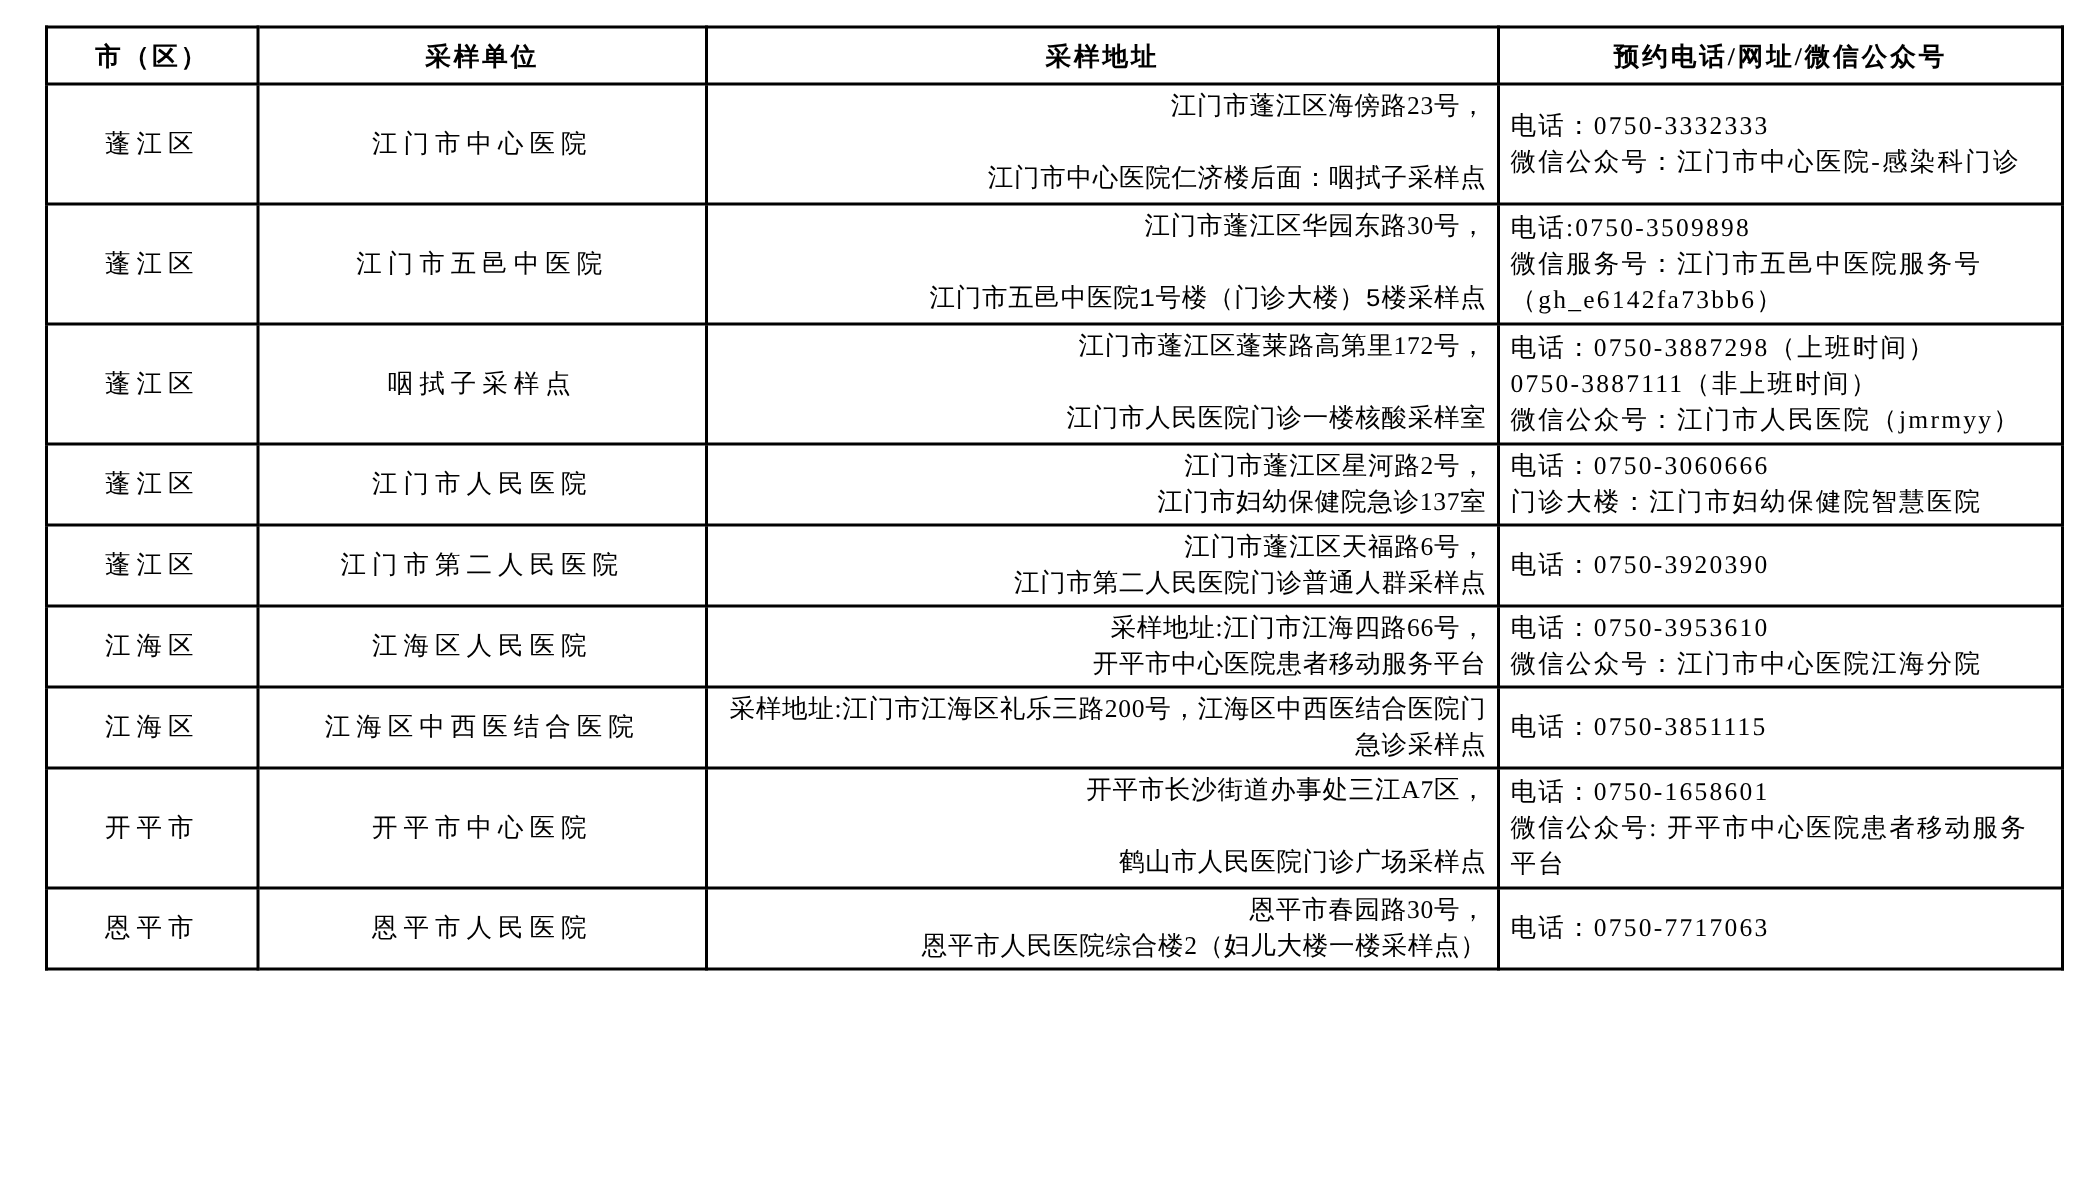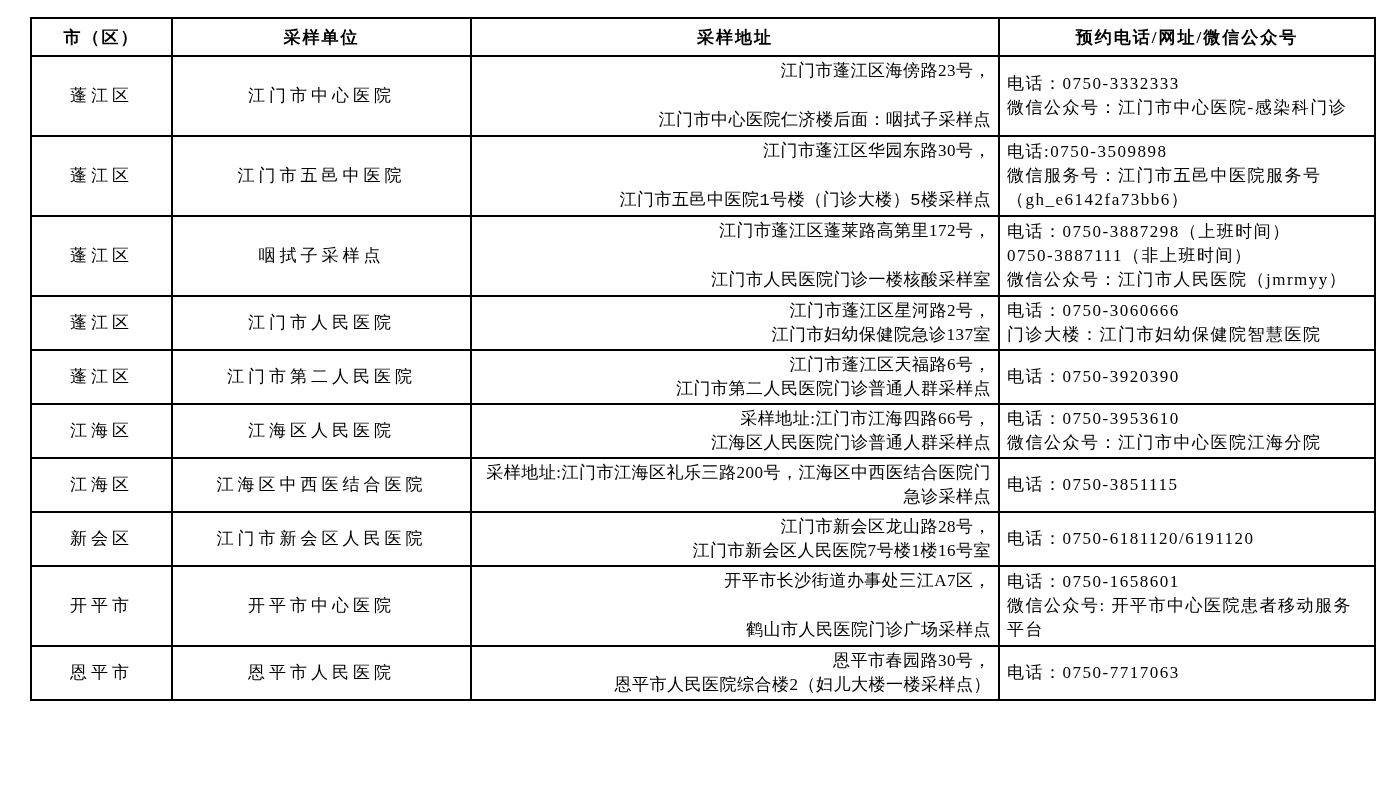--- a/index.html
+++ b/index.html
@@ -144,46 +144,35 @@
           </td>
           <td class="cell-contact">
             <span class="line">电话：0750-3920390</span>
           </td>
         </tr>
         <tr style="height: 54px;">
           <td class="cell-center">江海区</td>
           <td class="cell-center">江海区人民医院</td>
           <td class="cell-addr">
             <span class="line">采样地址:江门市江海四路66号，</span>
-            <span class="line">江海区人民医院门诊普通人群采样点</span>
+            <span class="line">开平市中心医院患者移动服务平台</span>
           </td>
           <td class="cell-contact">
             <span class="line">电话：0750-3953610</span>
             <span class="line">微信公众号：江门市中心医院江海分院</span>
           </td>
         </tr>
         <tr style="height: 48px;">
           <td class="cell-center">江海区</td>
           <td class="cell-center">江海区中西医结合医院</td>
           <td class="cell-addr">
             <span class="line">采样地址:江门市江海区礼乐三路200号，江海区中西医结合医院门急诊采样点</span>
           </td>
           <td class="cell-contact">
             <span class="line">电话：0750-3851115</span>
-          </td>
-        </tr>
-        <tr style="height: 53px;">
-          <td class="cell-center">新会区</td>
-          <td class="cell-center">江门市新会区人民医院</td>
-          <td class="cell-addr">
-            <span class="line">江门市新会区龙山路28号，</span>
-            <span class="line">江门市新会区人民医院7号楼1楼16号室</span>
-          </td>
-          <td class="cell-contact">
-            <span class="line">电话：0750-6181120/6191120</span>
           </td>
         </tr>
         <tr style="height: 80px;">
           <td class="cell-center">开平市</td>
           <td class="cell-center">开平市中心医院</td>
           <td class="cell-addr spaced">
             <span class="line">开平市长沙街道办事处三江A7区，</span>
             <span class="line">鹤山市人民医院门诊广场采样点</span>
           </td>
           <td class="cell-contact">

